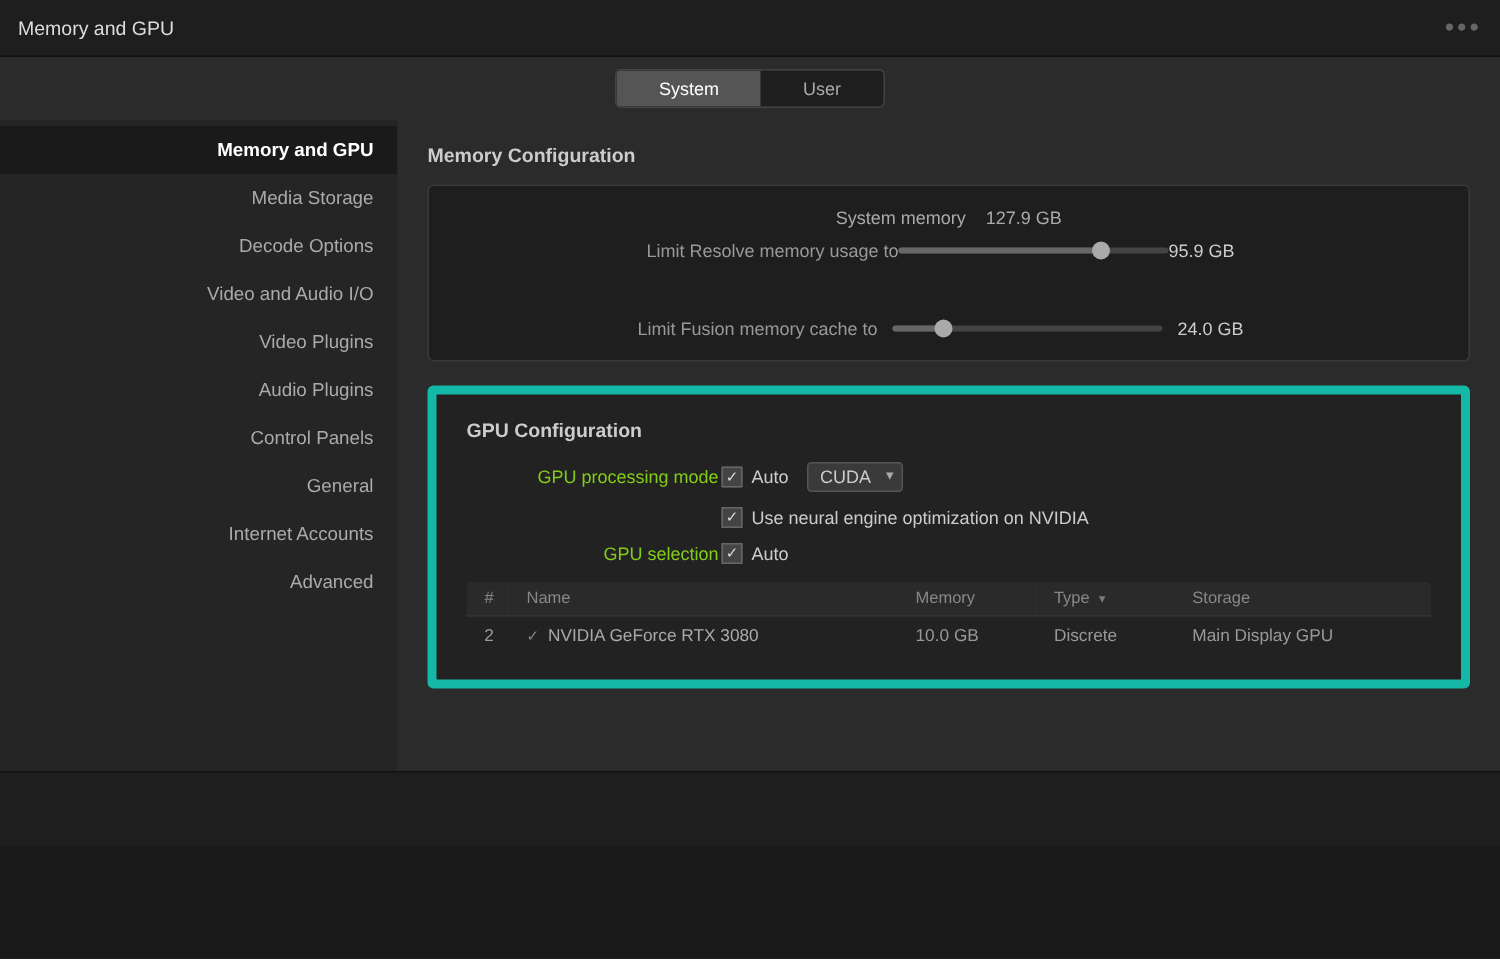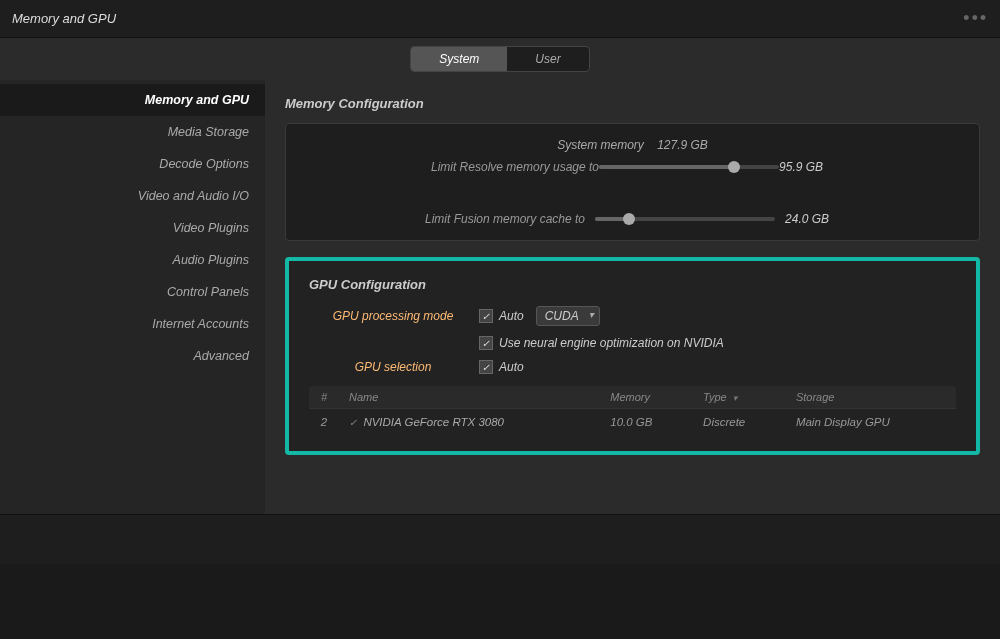--- a/index.html
+++ b/index.html
@@ -12,21 +12,20 @@
       height: 639px;
       overflow: hidden;
     }
 
     .window {
       width: 1000px;
       height: 564px;
       background: #2b2b2b;
       display: flex;
       flex-direction: column;
-      font-style: italic;
     }
 
     .title-bar {
       background: #1e1e1e;
       height: 38px;
       display: flex;
       align-items: center;
       justify-content: space-between;
       padding: 0 12px;
       flex-shrink: 0;
@@ -173,44 +172,44 @@
       transform: translateX(-50%);
     }
 
     .memory-value {
       font-size: 12px;
       color: #ccc;
       min-width: 55px;
     }
 
     .gpu-config-box {
-      border: 4px solid #14b8a6;
+      border: 6px solid #14b8a6;
       border-radius: 4px;
       padding: 16px 20px;
       background: #222;
     }
 
     .gpu-section-title {
       color: #ccc;
       font-size: 13px;
       font-weight: 600;
       margin-bottom: 14px;
     }
 
     .gpu-row {
       display: flex;
       align-items: center;
       margin-bottom: 10px;
     }
 
     .gpu-row-label {
       font-size: 12px;
-      color: #fdba74;
+      color: #84cc16;
       min-width: 170px;
-      text-align: center;
+      text-align: right;
       padding-right: 2px;
     }
 
     .checkbox-wrap {
       display: flex;
       align-items: center;
       gap: 6px;
     }
 
     .checkbox {
@@ -340,20 +339,23 @@
         <span>Video and Audio I/O</span>
       </div>
       <div class="sidebar-item">
         <span>Video Plugins</span>
       </div>
       <div class="sidebar-item">
         <span>Audio Plugins</span>
       </div>
       <div class="sidebar-item">
         <span>Control Panels</span>
+      </div>
+      <div class="sidebar-item">
+        <span>General</span>
       </div>
       <div class="sidebar-item">
         <span>Internet Accounts</span>
       </div>
       <div class="sidebar-item">
         <span>Advanced</span>
       </div>
     </div>
 
     <div class="main-content">

